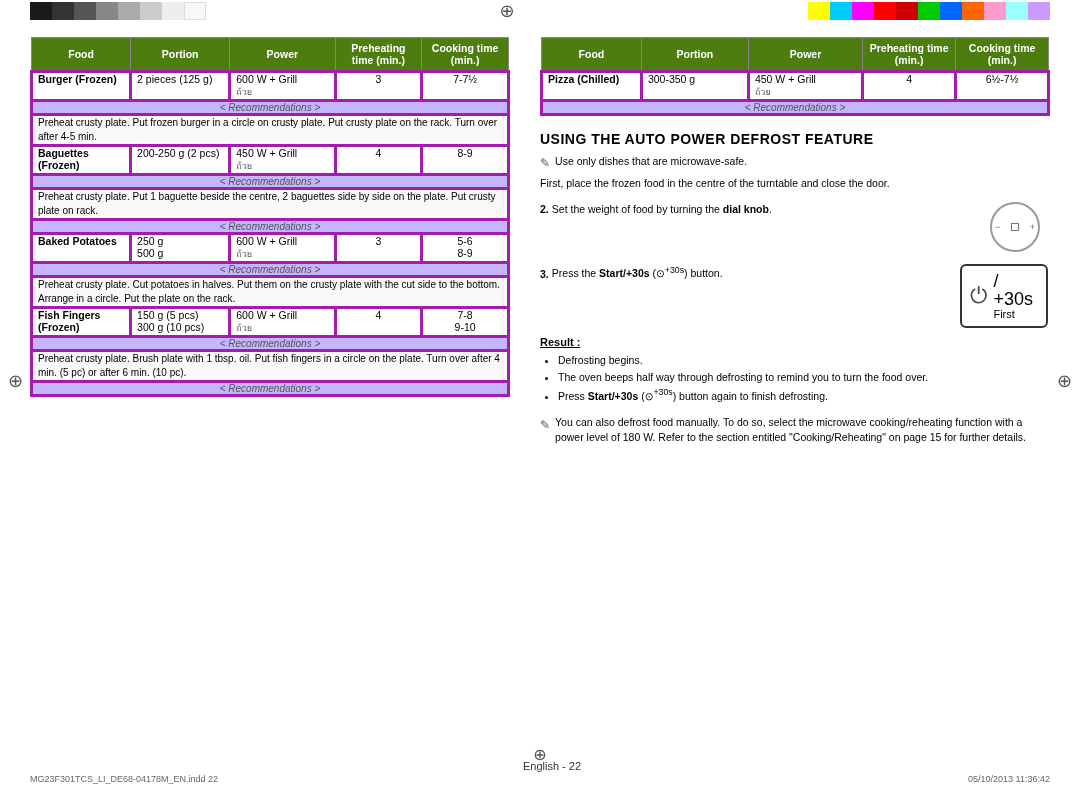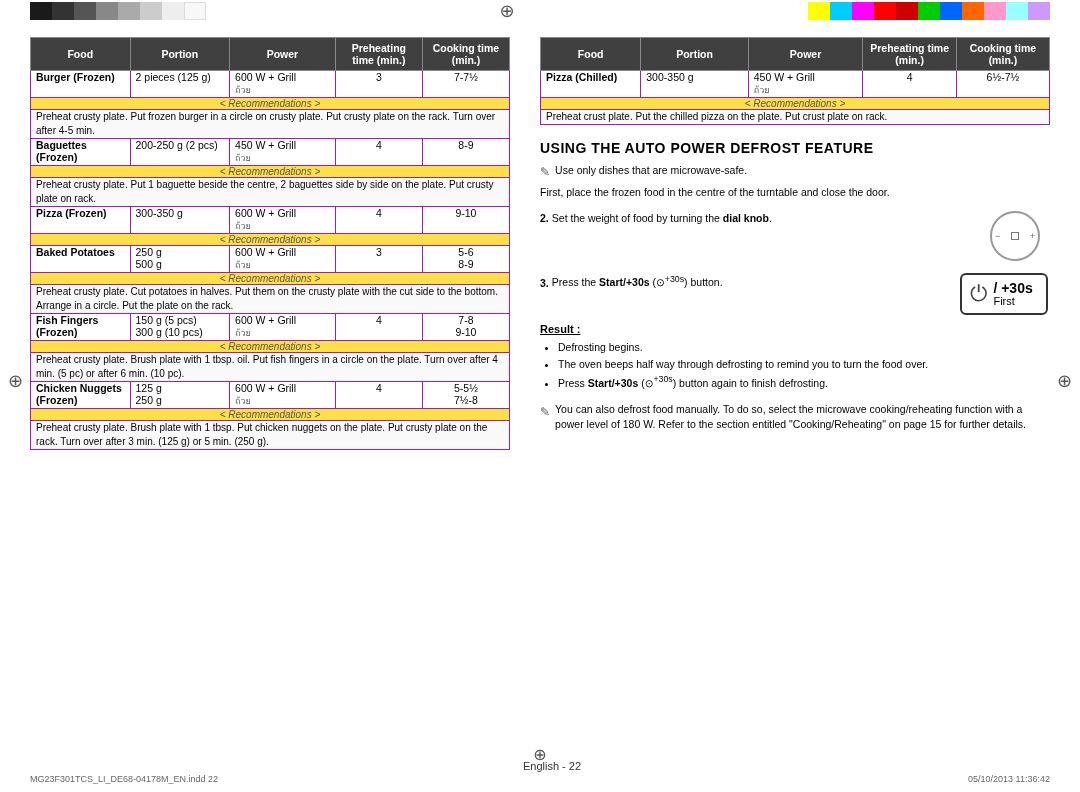--- a/index.html
+++ b/index.html
@@ -37,43 +37,43 @@
     }
 
     
     table {
       width: 100%;
       border-collapse: collapse;
       font-size: 10.5px;
     }
 
     table th {
-      background: #404040;
+      background: #4d7c0f;
       color: #fff;
       padding: 4px 5px;
       text-align: center;
       font-size: 10.5px;
       border: 1px solid #888;
       font-weight: bold;
     }
 
     table td {
-      border: 1px solid #a21caf;
+      border: 3px solid #a21caf;
       padding: 0 5px;
       vertical-align: top;
     }
 
     .food-col { width: 80px; font-weight: bold; }
     .portion-col { width: 80px; }
     .power-col { width: 85px; }
     .preheat-col { width: 70px; text-align: center; }
     .cooking-col { width: 70px; text-align: center; }
 
     .rec-row td {
-      background: #fde047;
+      background: #c4b5fd;
       text-align: center;
       font-style: italic;
       color: #555;
       font-size: 10px;
     }
 
     .rec-text-row td {
       background: #f9f9f9;
       font-size: 10px;
       line-height: 1.4;
@@ -254,27 +254,20 @@
           <td class="preheat-col">4</td>
           <td class="cooking-col">8-9</td>
         </tr>
         <tr class="rec-row">
           <td colspan="5">&lt; Recommendations &gt;</td>
         </tr>
         <tr class="rec-text-row">
           <td colspan="5">Preheat crusty plate. Put 1 baguette beside the centre, 2 baguettes side by side on the plate. Put crusty plate on rack.</td>
         </tr>
 
-        <tr>
-          <td class="food-col"><strong>Pizza (Frozen)</strong></td>
-          <td>300-350 g</td>
-          <td>600 W + Grill<br><span class="symbol-thai">ถ้วย</span></td>
-          <td class="preheat-col">4</td>
-          <td class="cooking-col">9-10</td>
-        </tr>
         <tr class="rec-row">
           <td colspan="5">&lt; Recommendations &gt;</td>
         </tr>
 
         <tr>
           <td class="food-col"><strong>Baked Potatoes</strong></td>
           <td>250 g<br>500 g</td>
           <td>600 W + Grill<br><span class="symbol-thai">ถ้วย</span></td>
           <td class="preheat-col">3</td>
           <td class="cooking-col">5-6<br>8-9</td>
@@ -293,32 +286,22 @@
           <td class="preheat-col">4</td>
           <td class="cooking-col">7-8<br>9-10</td>
         </tr>
         <tr class="rec-row">
           <td colspan="5">&lt; Recommendations &gt;</td>
         </tr>
         <tr class="rec-text-row">
           <td colspan="5">Preheat crusty plate. Brush plate with 1 tbsp. oil. Put fish fingers in a circle on the plate. Turn over after 4 min. (5 pc) or after 6 min. (10 pc).</td>
         </tr>
 
-        <tr>
-          <td class="food-col"><strong>Chicken Nuggets (Frozen)</strong></td>
-          <td>125 g<br>250 g</td>
-          <td>600 W + Grill<br><span class="symbol-thai">ถ้วย</span></td>
-          <td class="preheat-col">4</td>
-          <td class="cooking-col">5-5½<br>7½-8</td>
-        </tr>
-        <tr class="rec-row">
-          <td colspan="5">&lt; Recommendations &gt;</td>
-        </tr>
-        <tr class="rec-text-row">
-          <td colspan="5">Preheat crusty plate. Brush plate with 1 tbsp. Put chicken nuggets on the plate. Put crusty plate on the rack. Turn over after 3 min. (125 g) or 5 min. (250 g).</td>
+        <tr class="rec-row">
+          <td colspan="5">&lt; Recommendations &gt;</td>
         </tr>
       </tbody>
     </table>
   </div>
 
   <div class="right-section">
 
     <table class="right-table small-table">
       <thead>
         <tr>
@@ -332,23 +315,20 @@
       <tbody>
         <tr>
           <td><strong>Pizza (Chilled)</strong></td>
           <td>300-350 g</td>
           <td>450 W + Grill<br><span class="symbol-thai">ถ้วย</span></td>
           <td style="text-align:center;">4</td>
           <td style="text-align:center;">6½-7½</td>
         </tr>
         <tr class="rec-row">
           <td colspan="5">&lt; Recommendations &gt;</td>
-        </tr>
-        <tr class="rec-text-row">
-          <td colspan="5">Preheat crust plate. Put the chilled pizza on the plate. Put crust plate on rack.</td>
         </tr>
       </tbody>
     </table>
 
     <div>
       <div class="defrost-title">USING THE AUTO POWER DEFROST FEATURE</div>
 
 
       <div class="note-box">
         <span class="note-icon">✎</span>
@@ -376,21 +356,21 @@
 
         <div style="display:flex;gap:20px;margin-bottom:8px;align-items:flex-start;">
           <div style="flex:1;">
             <span style="font-weight:bold;font-size:10.5px;">3.</span>
             <span style="font-size:10.5px;line-height:1.5;"> Press the <strong>Start/+30s</strong> (⊙<sup>+30s</sup>) button.</span>
           </div>
           <div style="width:90px;flex-shrink:0;">
             <div style="border:2px solid #333;border-radius:6px;padding:6px 8px;display:flex;align-items:center;gap:6px;width:88px;">
               <span style="font-size:22px;color:#444;">⏻</span>
               <div>
-                <div style="font-size:14px;font-weight:bold;line-height:1;">/ +30s</div>
+                <div style="font-size:18px;font-weight:normal;line-height:1;">/ +30s</div>
                 <div style="font-size:11px;">First</div>
               </div>
             </div>
           </div>
         </div>
 
         <div style="display:flex;gap:10px;margin-top:5px;">
           <div style="flex:1;">
             <div style="font-weight:bold;font-size:11px;text-decoration:underline;margin-bottom:4px;">Result :</div>
             <ul style="list-style:disc;padding-left:18px;font-size:10.5px;line-height:1.6;">

